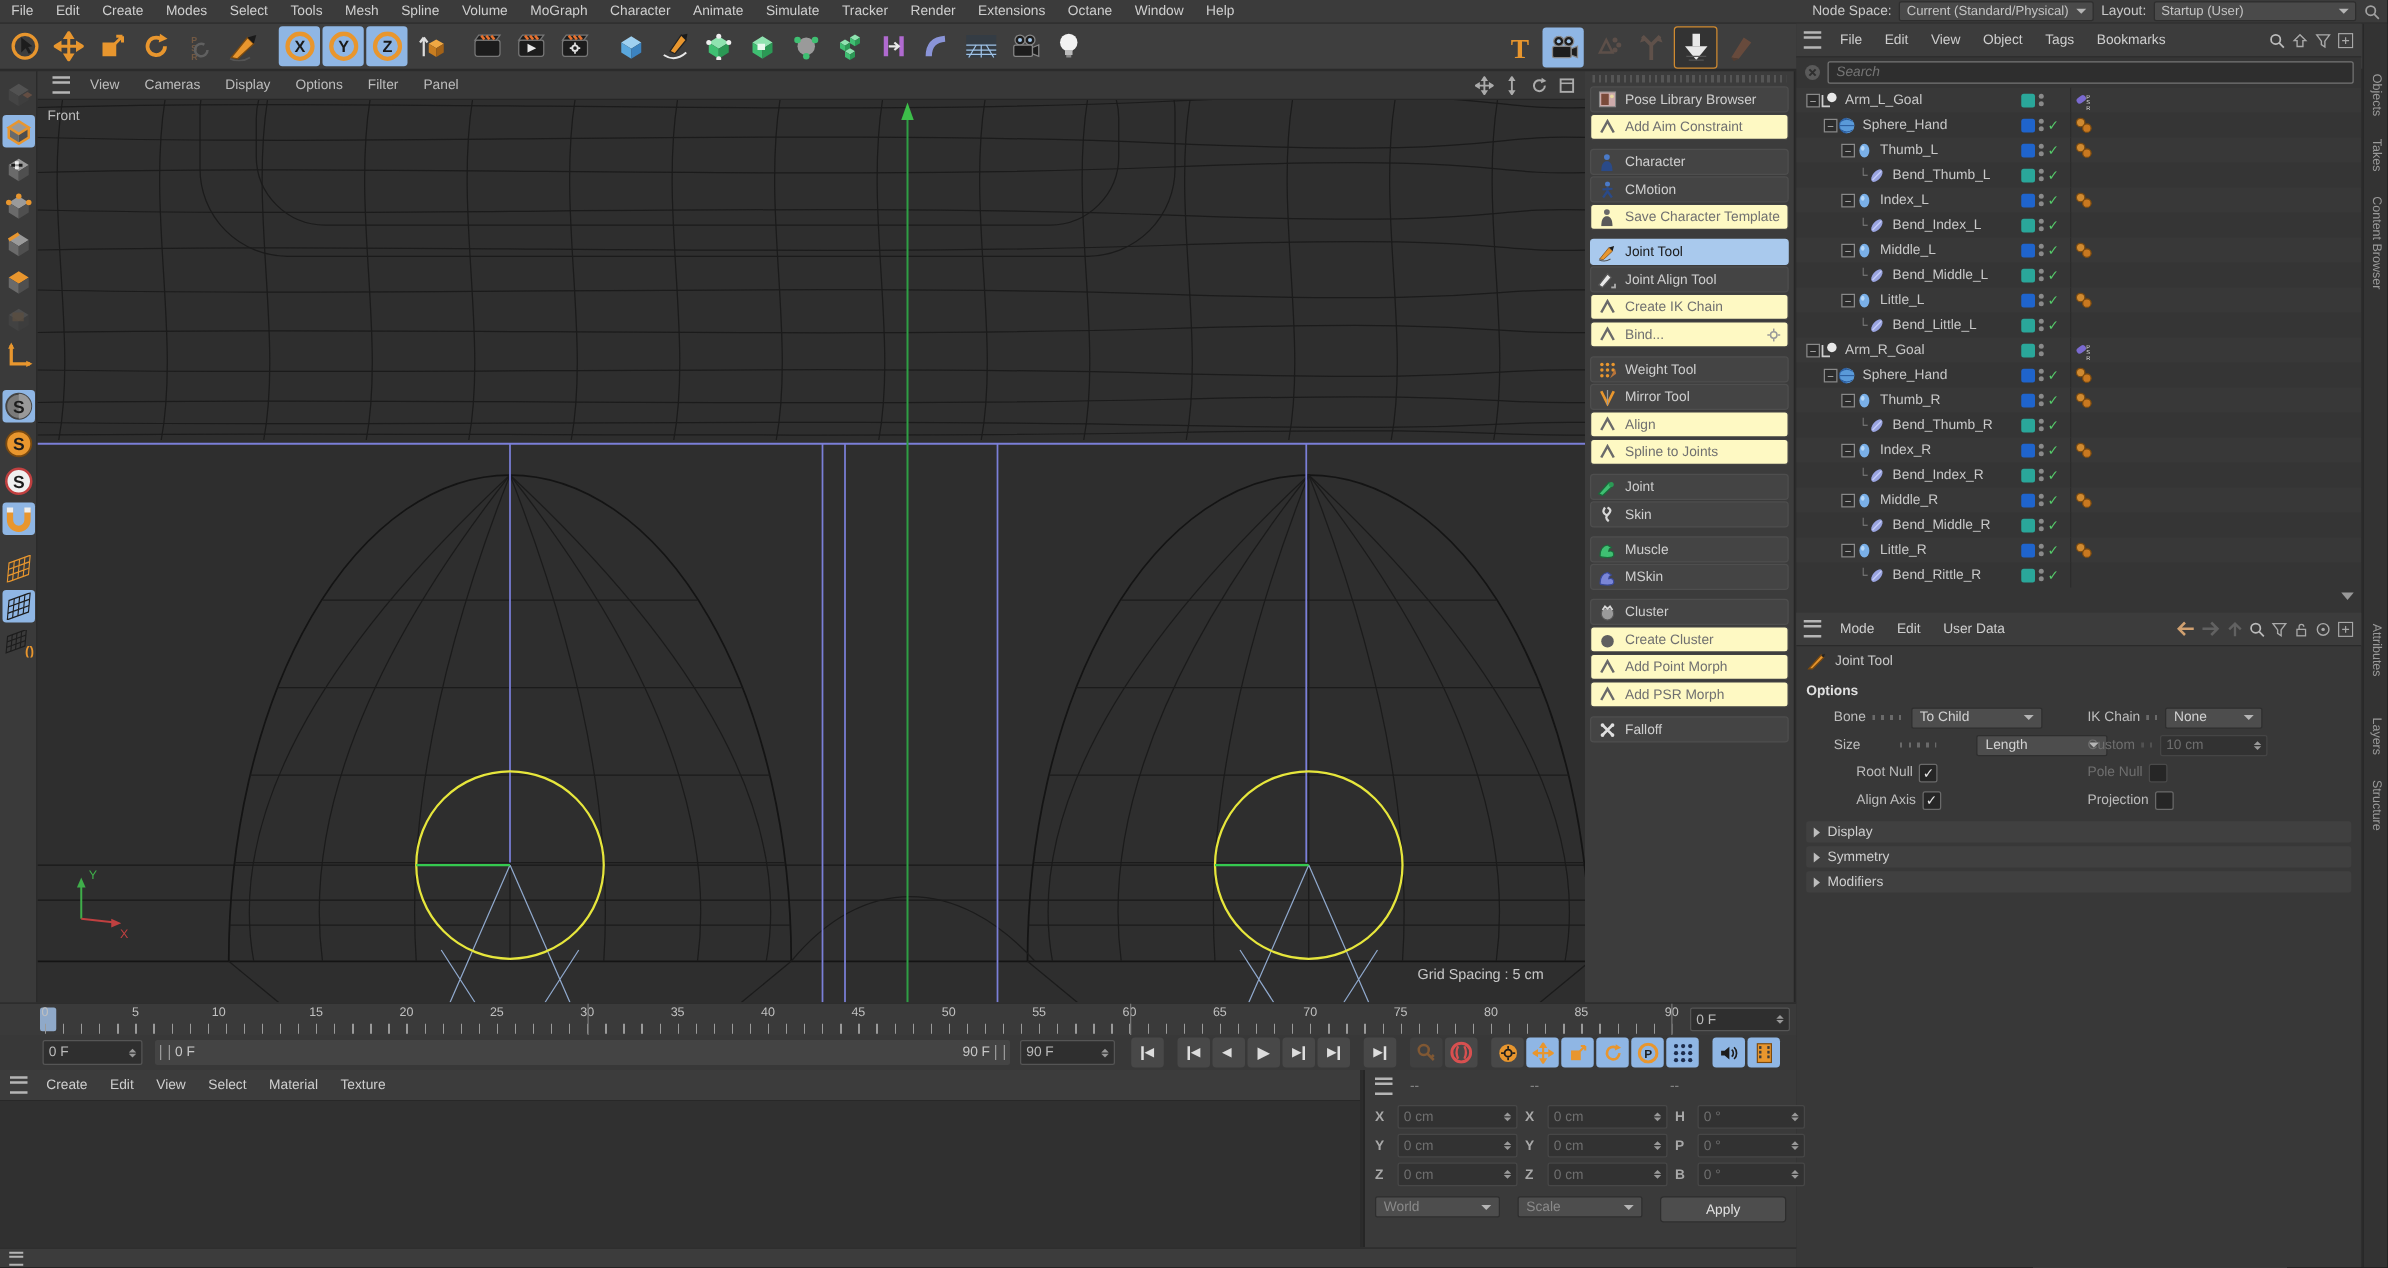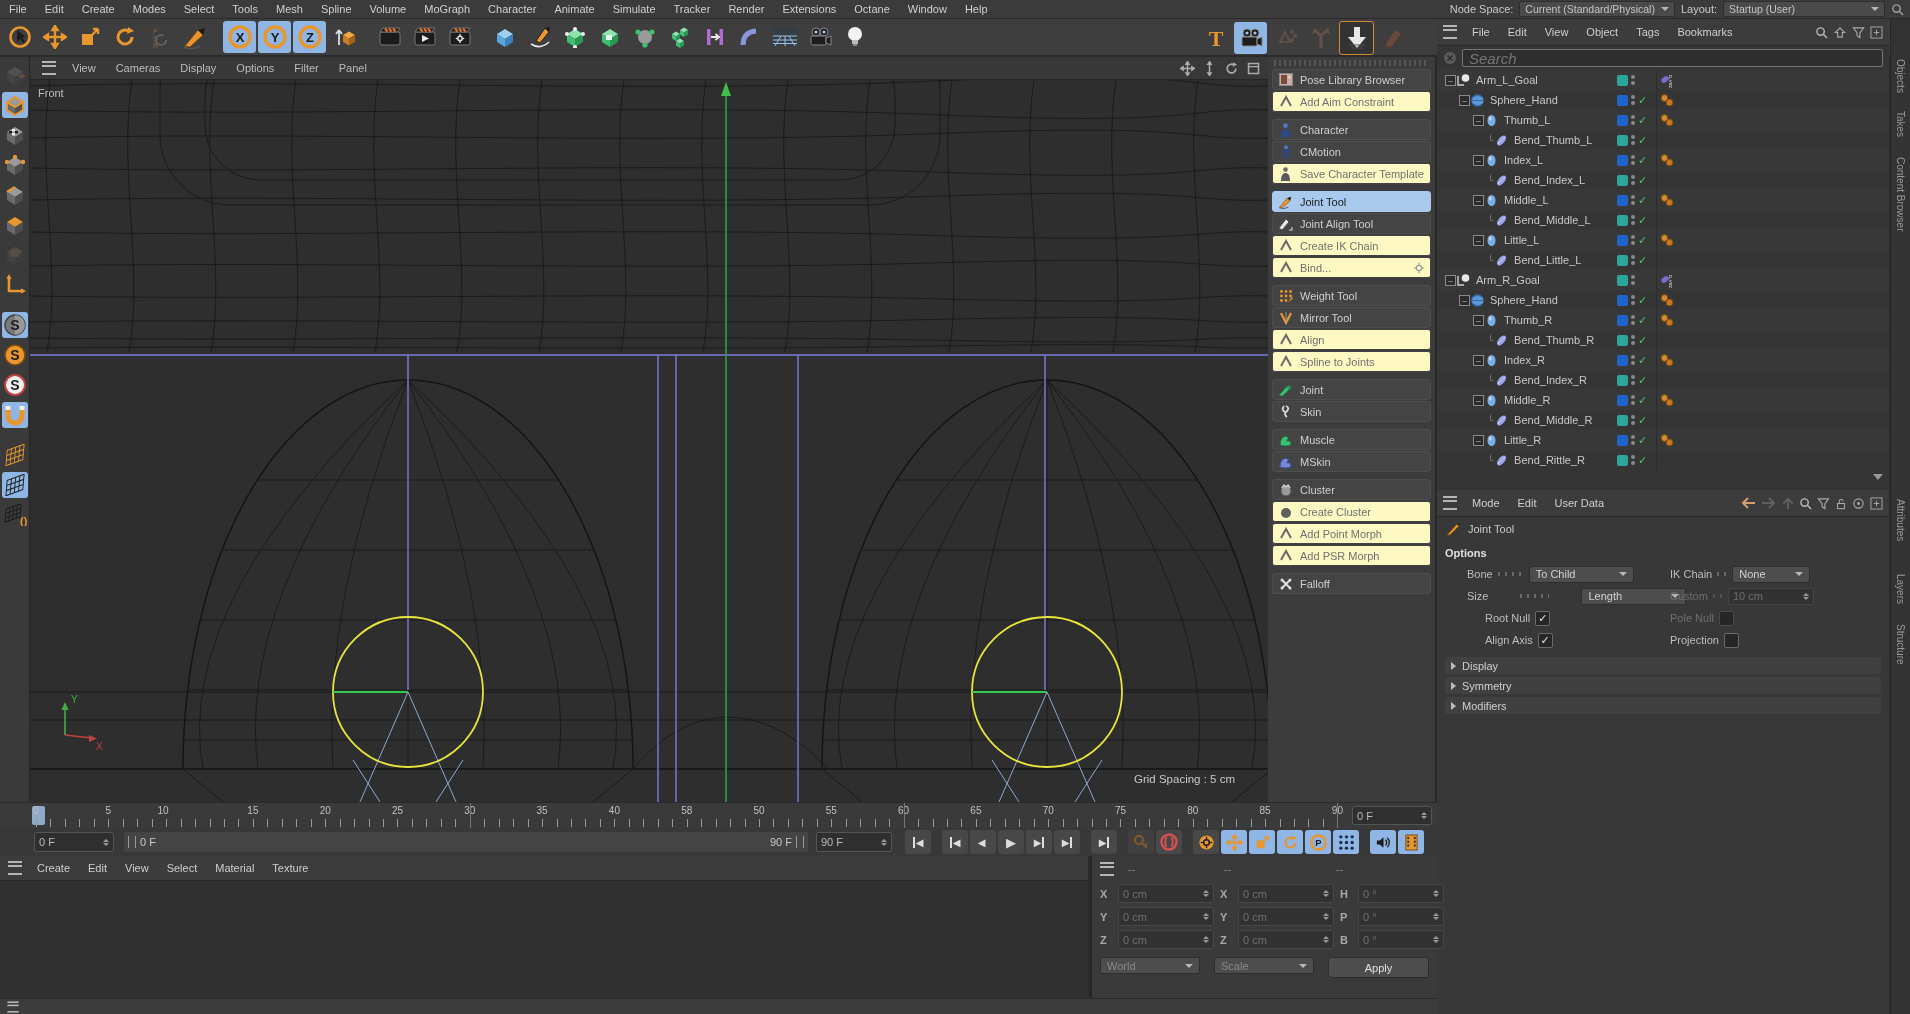--- a/index.html
+++ b/index.html
@@ -43,21 +43,21 @@
   .pal-item.disabled{background:#fef9c3;border-color:#424242;color:#707070;}
   .pal-item.selected{background:#a9c9ed;border-color:#a9c9ed;color:#1a1a1a;}
   .pal-sep{height:5px;}
   .pal-ico{width:15px;height:15px;display:flex;align-items:center;justify-content:center;flex:0 0 auto;}
   
   #om{left:1437px;top:19px;width:452px;height:471px;background:#353535;}
   .panel-menu{height:26px;background:#3c3c3c;border-bottom:1px solid #2a2a2a;display:flex;align-items:center;padding:0 6px;gap:2px;}
   .pm-item{padding:0 9px;color:#cfcfcf;}
   .pm-icons{margin-left:auto;display:flex;align-items:center;gap:5px;}
   #om-search-row{height:24px;display:flex;align-items:center;gap:5px;padding:0 6px;}
-  #om-search{flex:1;height:16px;background:#2e2e2e;border:1px solid #757575;border-radius:2px;color:#9a9a9a;font-style:italic;font-size:15px;padding:0 6px;outline:none;}
+  #om-search{flex:1;height:16px;background:#2e2e2e;border:1px solid #757575;border-radius:2px;color:#9a9a9a;font-style:italic;font-size:11px;padding:0 6px;outline:none;}
   #om-tree{position:relative;height:414px;overflow:hidden;}
   .tr-row{height:20px;display:flex;align-items:center;position:relative;}
   .tr-row:nth-child(odd){background:#383838;}
   .tr-label{margin-left:5px;color:#c8c8c8;white-space:nowrap;}
   .tr-exp{width:9px;height:9px;border:1px solid #8a8a8a;background:#2c2c2c;display:flex;align-items:center;justify-content:center;color:#cfcfcf;font-size:8px;line-height:7px;flex:0 0 auto;}
   .tr-elbow{color:#808080;font-size:10px;flex:0 0 auto;}
   .tr-right{position:absolute;left:180px;top:0;height:20px;display:flex;align-items:center;gap:3px;}
   .chip{width:11px;height:11px;border-radius:2px;}
   .dots2 b{display:block;width:4px;height:4px;border-radius:50%;background:#8a8a8a;margin:1.5px 0;}
   .chk{color:#55c96a;font-size:11px;font-weight:bold;}
@@ -1590,29 +1590,29 @@
     <div id="tickstrip"></div>
     <div id="ruler-frame-box">
       <span>0 F</span>
       <span class="spin">
           <b></b>
           <b></b>
         </span>
     </div>
   <span class="tick-label" style="left: 36px;">0</span>
       <span class="tick-label" style="left: 108.3px;">5</span>
-      <span class="tick-label" style="left: 163px;">10</span>
+      <span class="tick-label" style="left: 175px;">10</span>
       <span class="tick-label" style="left: 252.9px;">15</span>
       <span class="tick-label" style="left: 325.2px;">20</span>
       <span class="tick-label" style="left: 397.5px;">25</span>
       <span class="tick-label" style="left: 469.8px;">30</span>
       <span class="tick-big" style="left: 469.8px;"></span>
       <span class="tick-label" style="left: 542.1px;">35</span>
       <span class="tick-label" style="left: 614.4px;">40</span>
-      <span class="tick-label" style="left: 686.7px;">58</span>
+      <span class="tick-label" style="left: 686.7px;">45</span>
       <span class="tick-label" style="left: 759px;">50</span>
       <span class="tick-label" style="left: 831.3px;">55</span>
       <span class="tick-label" style="left: 903.6px;">60</span>
       <span class="tick-big" style="left: 903.6px;"></span>
       <span class="tick-label" style="left: 975.9px;">65</span>
       <span class="tick-label" style="left: 1048.2px;">70</span>
       <span class="tick-label" style="left: 1120.5px;">75</span>
       <span class="tick-label" style="left: 1192.8px;">80</span>
       <span class="tick-label" style="left: 1265.1px;">85</span>
       <span class="tick-label" style="left: 1337.4px;">90</span>

